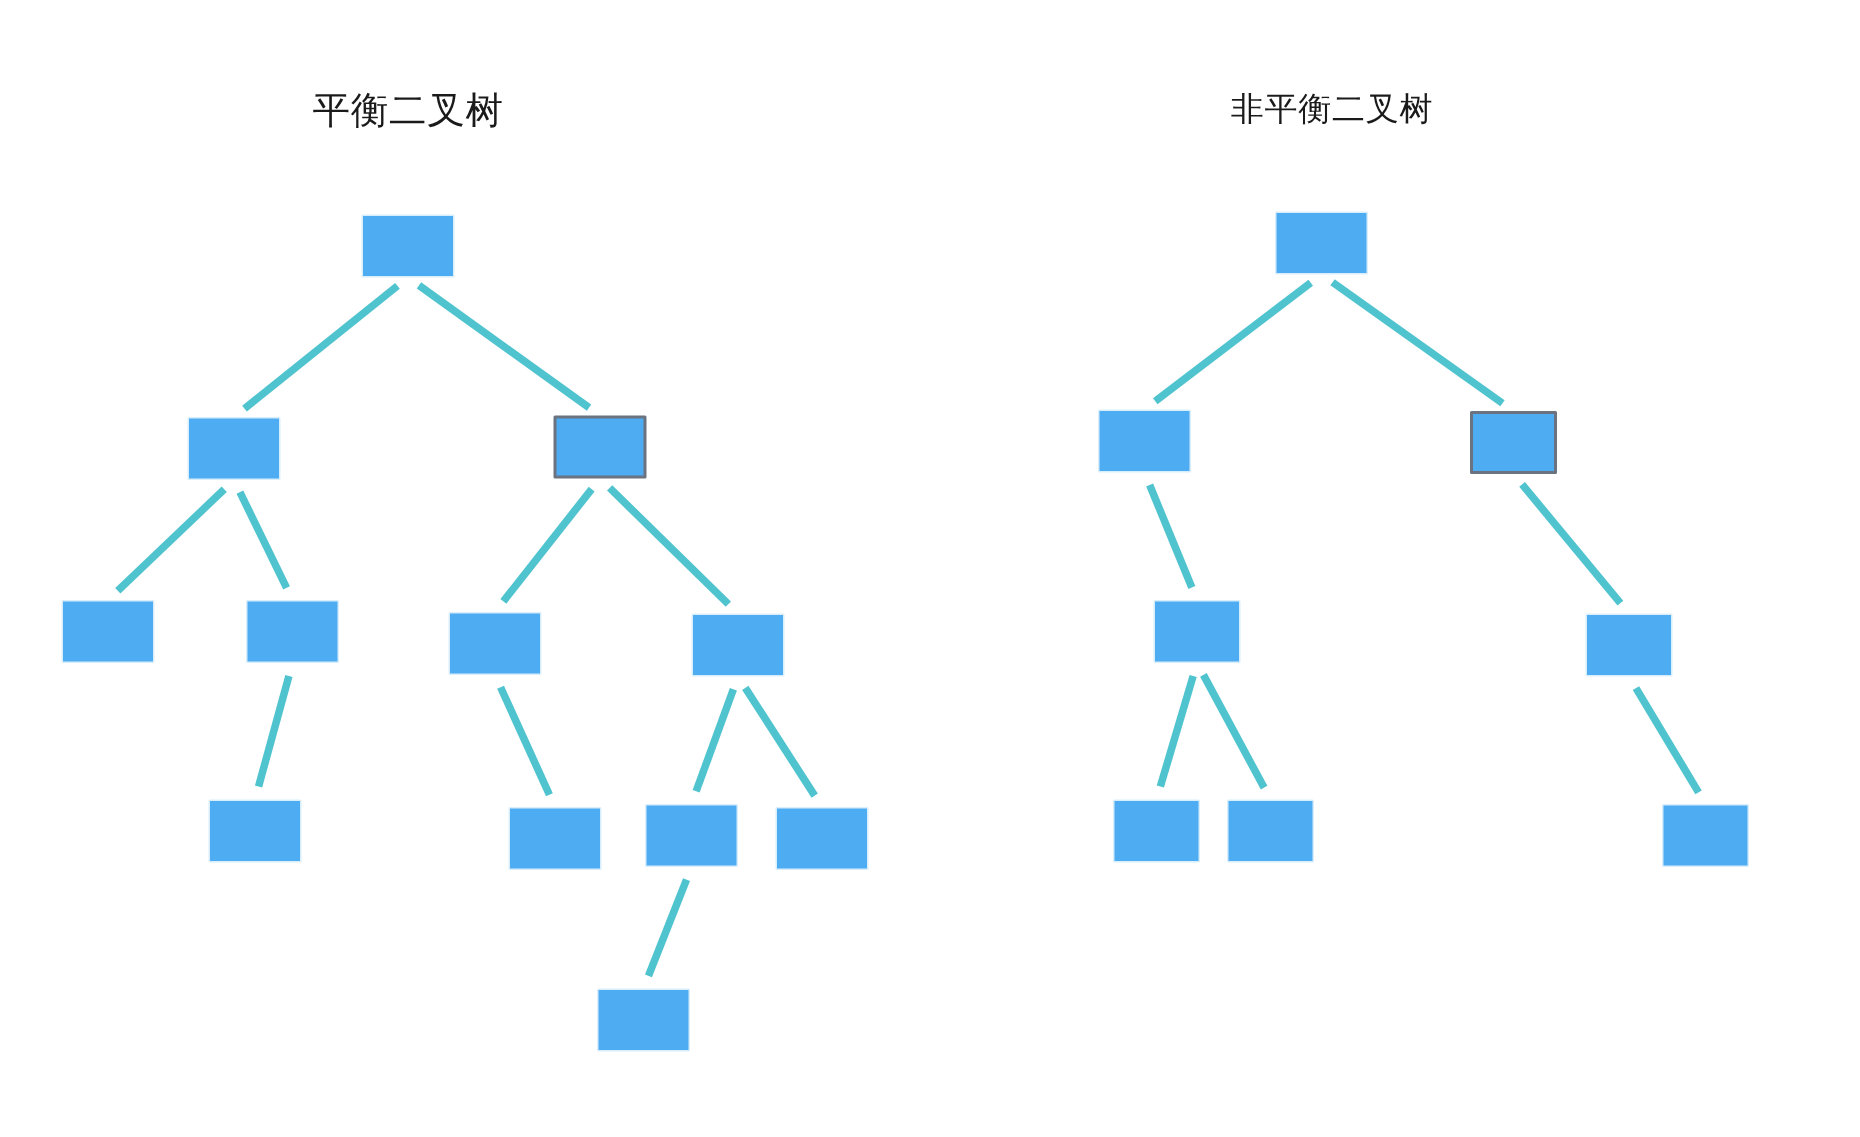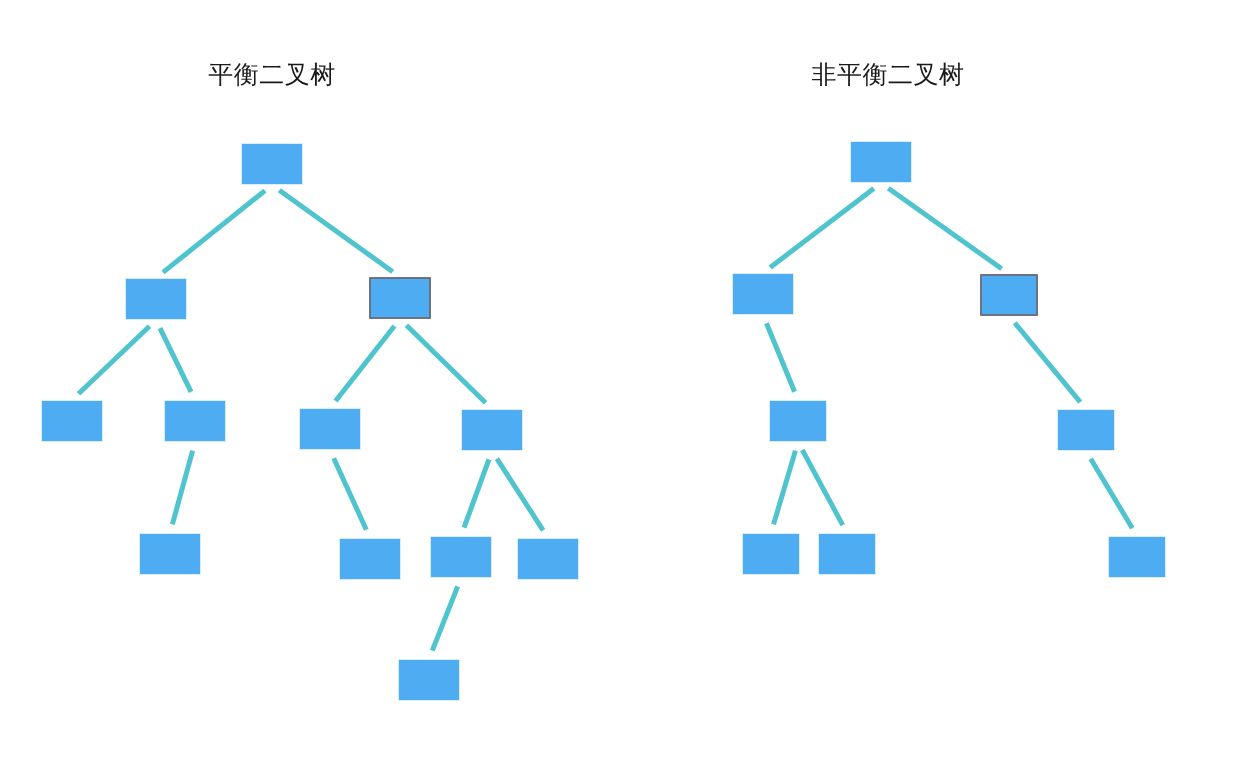--- a/index.html
+++ b/index.html
@@ -89,15 +89,15 @@
       <div class="tree-node" style="left: 732px; top: 273px; width: 62px; height: 42px; background: rgb(77, 172, 242); border-color: rgb(217, 238, 251);"></div>
       <div class="tree-node highlight" style="left: 980px; top: 274px; width: 58px; height: 42px; background: rgb(77, 172, 242); border-color: rgb(107, 114, 128);"></div>
       <div class="tree-node" style="left: 769px; top: 400px; width: 58px; height: 42px; background: rgb(77, 172, 242); border-color: rgb(217, 238, 251);"></div>
       <div class="tree-node" style="left: 1057px; top: 409px; width: 58px; height: 42px; background: rgb(77, 172, 242); border-color: rgb(217, 238, 251);"></div>
       <div class="tree-node" style="left: 742px; top: 533px; width: 58px; height: 42px; background: rgb(77, 172, 242); border-color: rgb(217, 238, 251);"></div>
       <div class="tree-node" style="left: 818px; top: 533px; width: 58px; height: 42px; background: rgb(77, 172, 242); border-color: rgb(217, 238, 251);"></div>
       <div class="tree-node" style="left: 1108px; top: 536px; width: 58px; height: 42px; background: rgb(77, 172, 242); border-color: rgb(217, 238, 251);"></div>
     </div>
   <div id="title-layer">
       <div class="tree-title" style="left: 272px; top: 62px; color: rgb(26, 26, 26); font-size: 25px;">平衡二叉树</div>
-      <div class="tree-title" style="left: 888px; top: 62px; color: rgb(26, 26, 26); font-size: 25px;">非平衡二叉树</div>
+      <div class="tree-title" style="left: 888px; top: 62px; color: rgb(26, 26, 26); font-size: 22px;">非平衡二叉树</div>
     </div>
 </div>
 
 </body></html>

